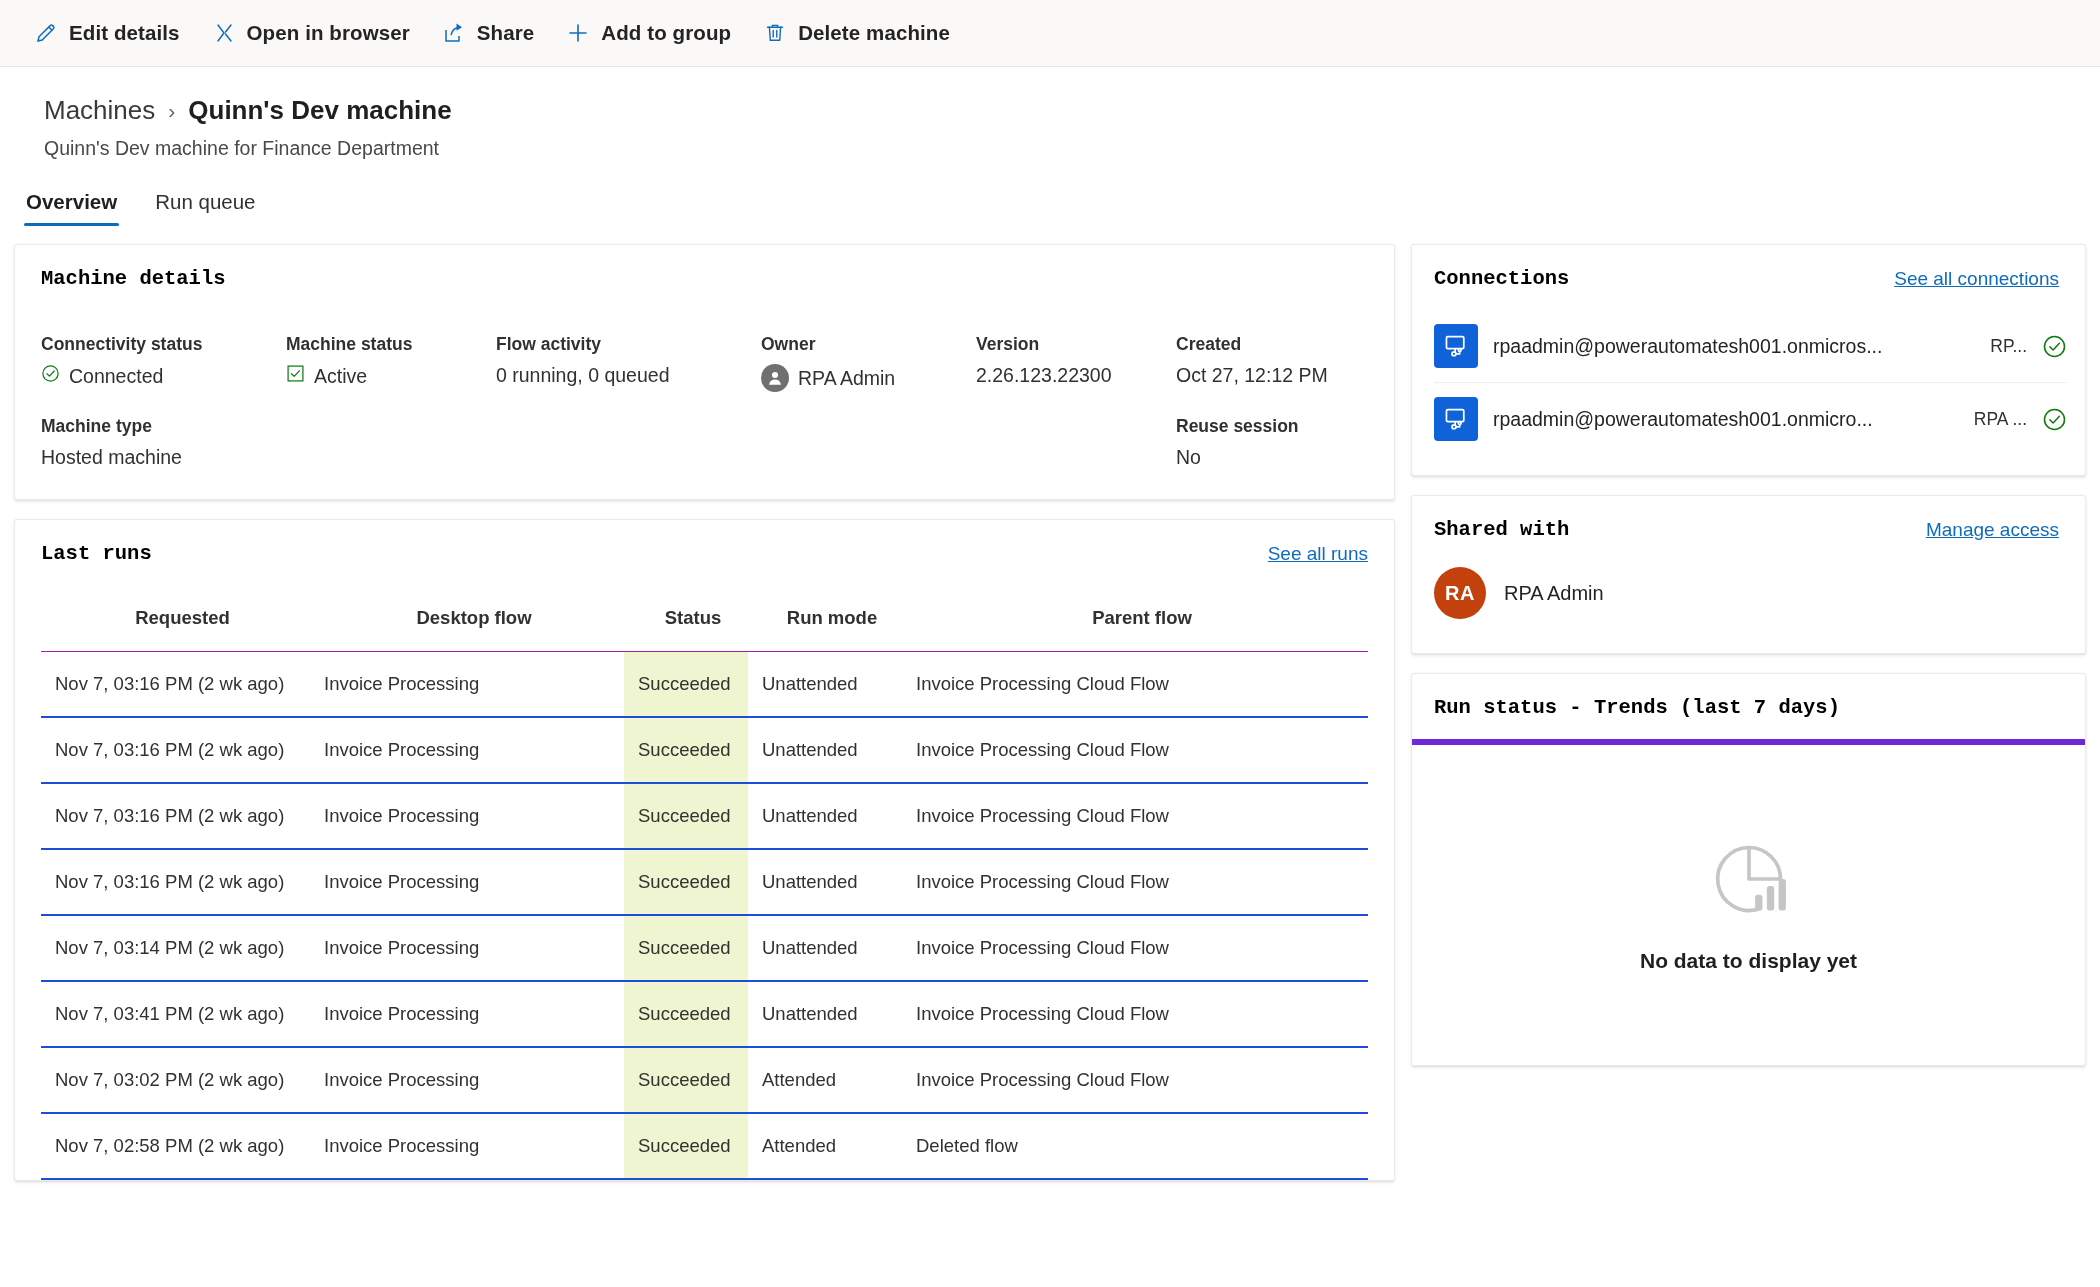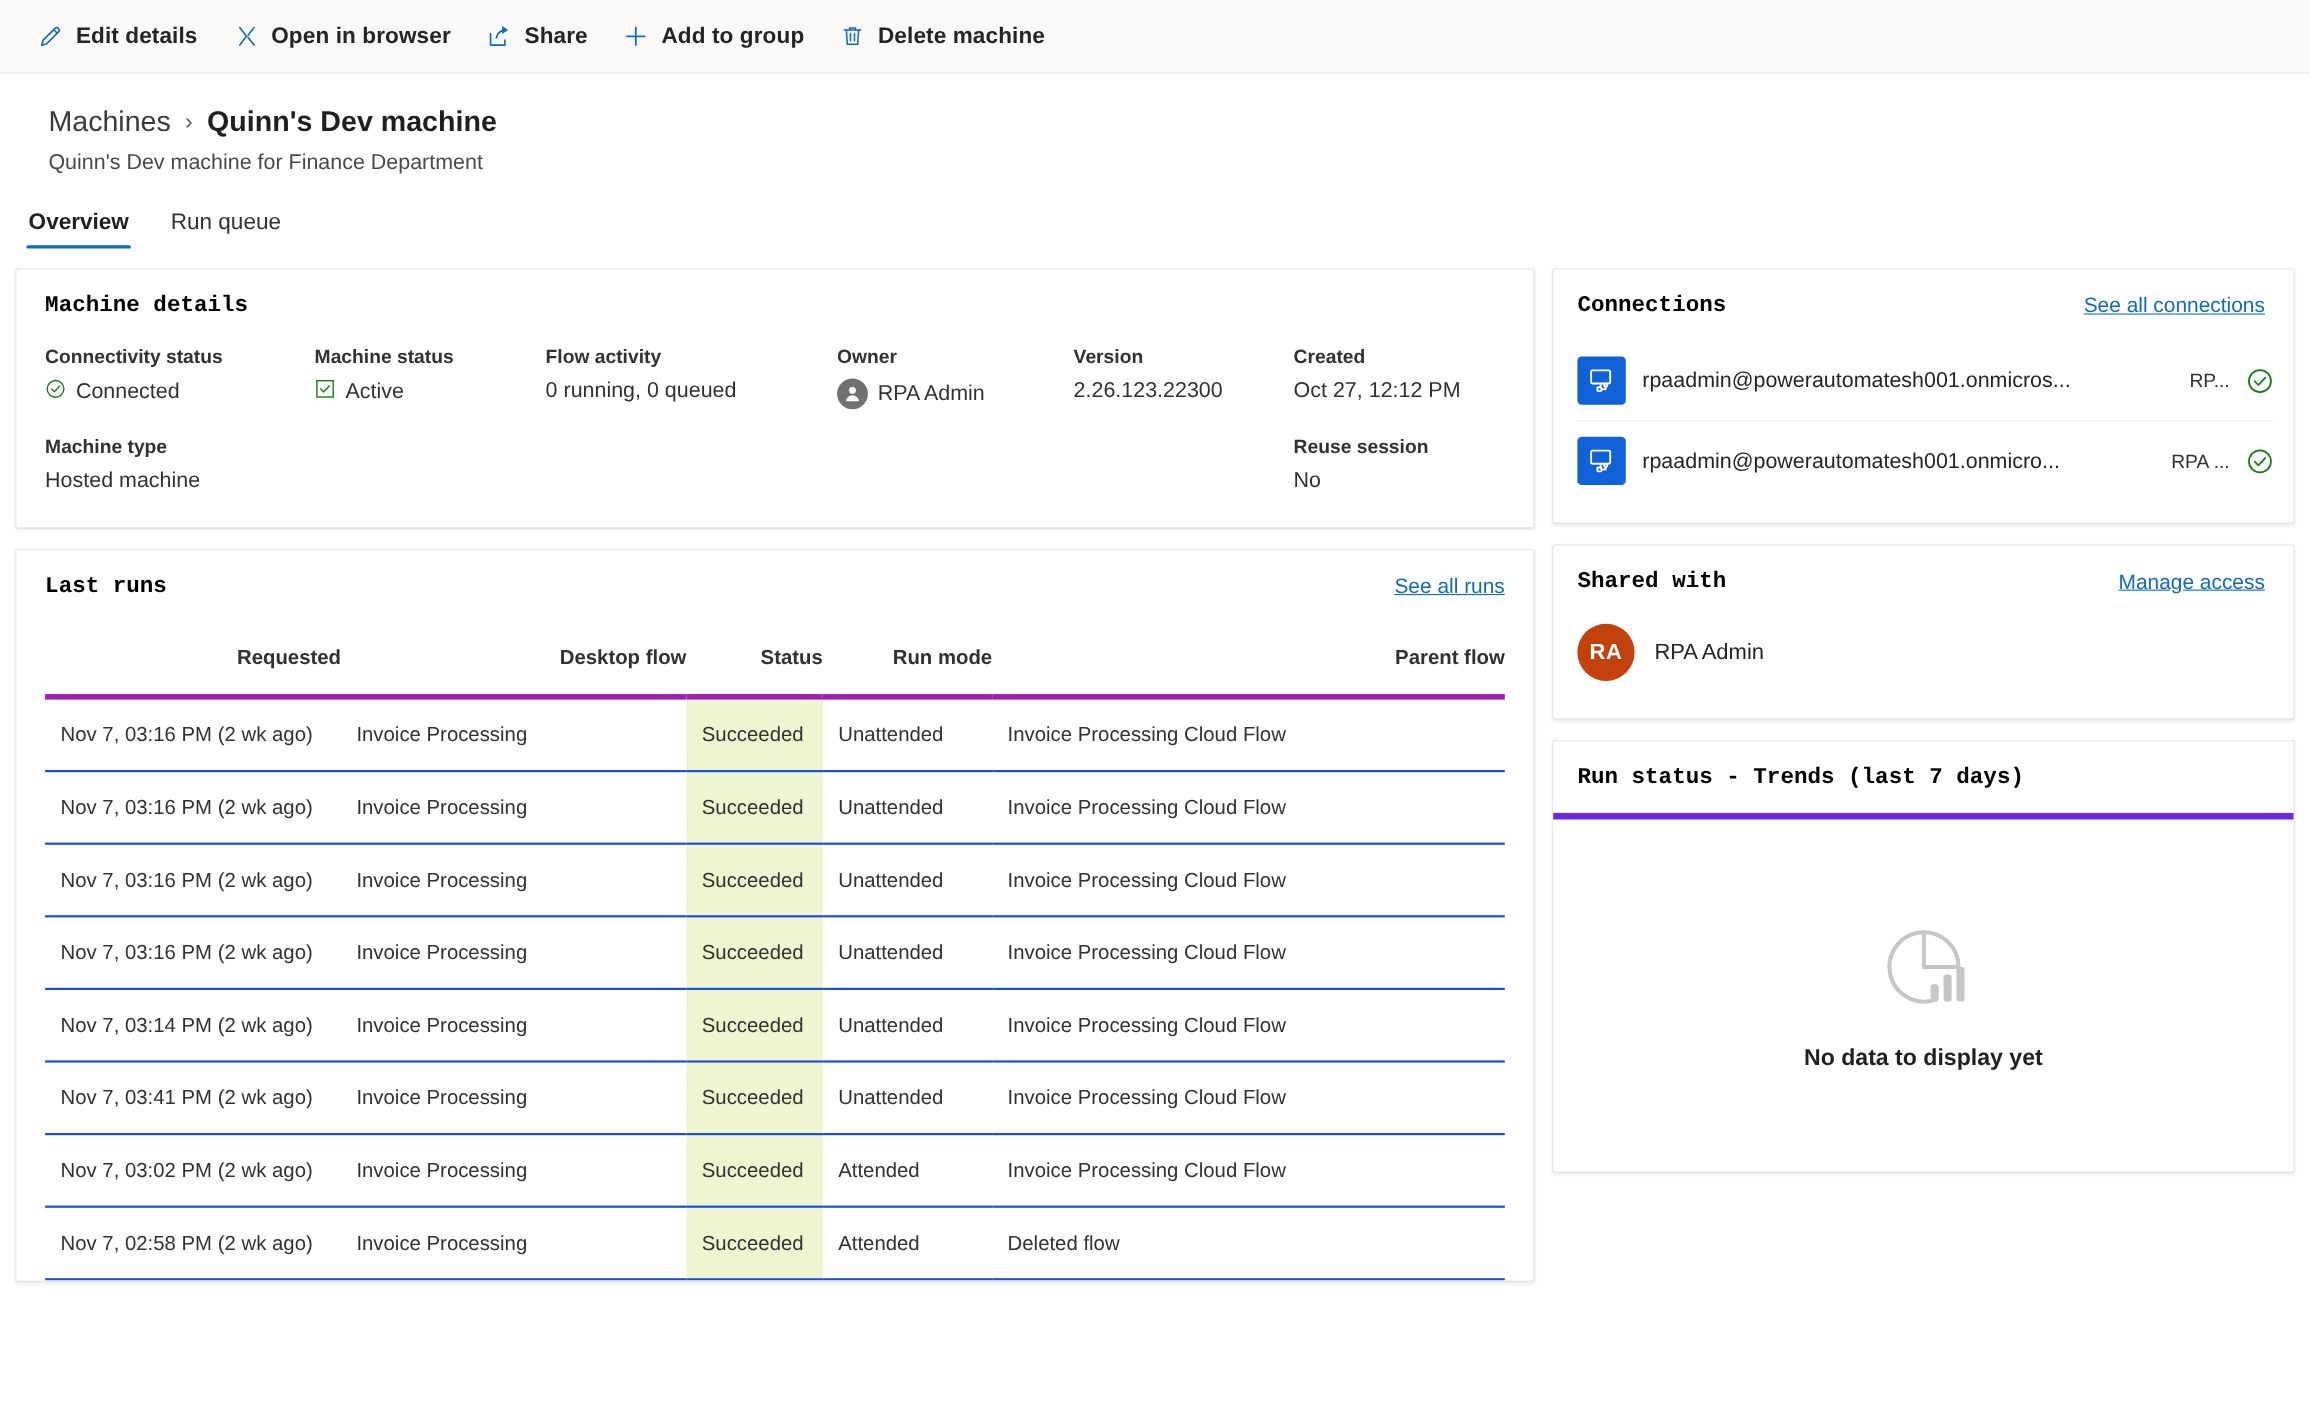--- a/index.html
+++ b/index.html
@@ -120,21 +120,21 @@
     color: #000000;
     font-family: Liberation Mono, monospace;
   }
 
   
   .machine-card { padding: 22px 26px 30px 26px; margin-bottom: 19px; }
   .md-grid {
     display: grid;
     grid-template-columns: 245px 210px 265px 215px 200px auto;
     row-gap: 24px;
-    margin-top: 24px;
+    margin-top: 44px;
   }
   .field-label {
     font-size: 17.5px;
     font-weight: 600;
     color: #323130;
     margin-bottom: 9px;
   }
   .field-value {
     font-size: 19.5px;
     color: #323130;
@@ -162,26 +162,26 @@
     text-decoration: underline;
     cursor: pointer;
   }
   table.runs {
     width: 100%;
     border-collapse: collapse;
     margin-top: 42px;
     table-layout: fixed;
   }
   table.runs th {
-    text-align: right;
+    text-align: center;
     font-size: 18.5px;
     font-weight: 600;
     color: #323130;
     padding: 0 0 22px 14px;
-    border-bottom: 5px solid #a21caf;
+    border-bottom: 1px solid #a21caf;
   }
   table.runs td {
     font-size: 18.5px;
     color: #323130;
     padding: 0 0 0 14px;
     height: 64px;
     border-bottom: 2px solid #1d4ed8;
     vertical-align: middle;
     overflow: hidden;
     white-space: nowrap;

